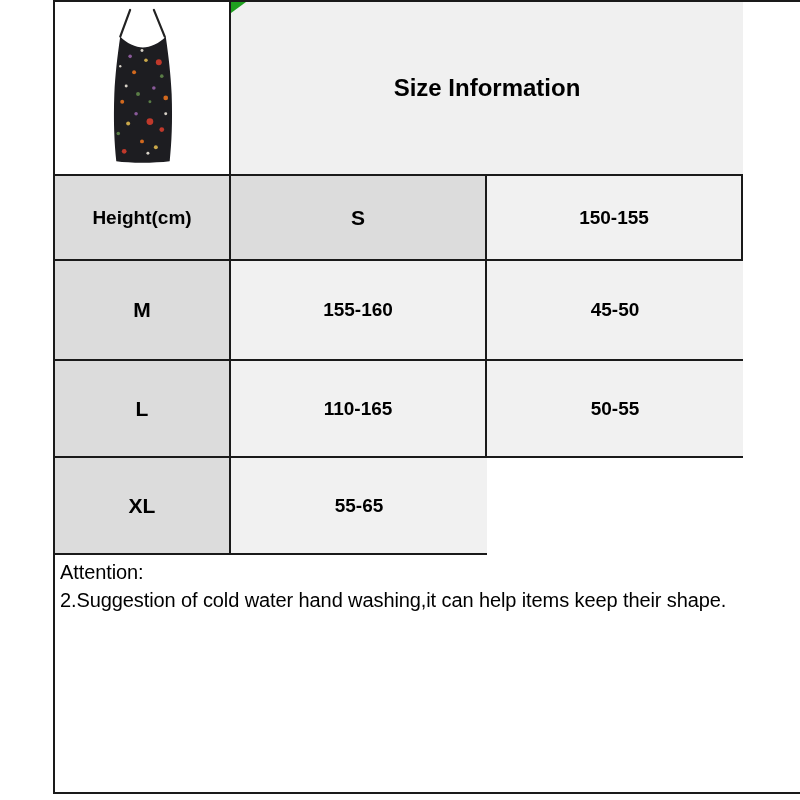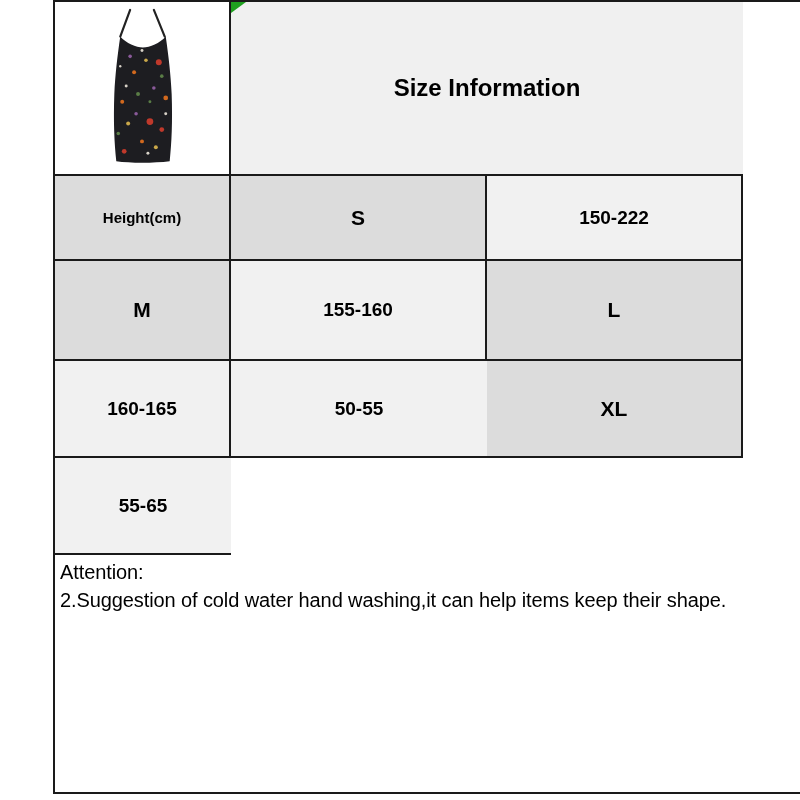--- a/index.html
+++ b/index.html
@@ -46,21 +46,21 @@
     background:var(--title_bg);
     font-size:24px;font-weight:bold;
   }
   .corner-marker{
     position:absolute;top:0;left:0;width:0;height:0;
     border-top:11px solid var(--marker_green);
     border-right:15px solid transparent;
   }
   .head-cell{background:var(--header_bg);font-weight:bold;}
   .size-head{font-size:31px;}
-  .col-head{font-size:15px;}
+  .col-head{font-size:19px;}
   .size-label{background:var(--header_bg);font-weight:bold;font-size:21px;}
   .value-cell{background:var(--value_bg);font-weight:bold;font-size:19px;}
 
   .attention-cell{
     grid-column:1 / 4;
     background:#ffffff;
     flex-direction:column;align-items:flex-start;justify-content:flex-start;
     padding:3px 2px 0 5px;
     font-size:20px;line-height:28px;letter-spacing:-0.1px;
   }
@@ -111,27 +111,28 @@
       </svg>
     </div>
     <div class="cell title-cell last-col">
       <span class="corner-marker"></span>
       <span>Size Information</span>
     </div>
 
     <div class="cell head-cell col-head">Height(cm)</div>
 
     <div class="cell size-label">S</div>
-    <div class="cell value-cell">150-222</div>
+    <div class="cell value-cell">150-155</div>
 
     <div class="cell size-label">M</div>
     <div class="cell value-cell">155-160</div>
+    <div class="cell value-cell last-col">45-50</div>
 
     <div class="cell size-label">L</div>
-    <div class="cell value-cell">160-165</div>
+    <div class="cell value-cell">110-165</div>
     <div class="cell value-cell last-col">50-55</div>
 
     <div class="cell size-label">XL</div>
     <div class="cell value-cell last-col">55-65</div>
 
     <div class="cell attention-cell last-col last-row">
       <div>Attention:</div>
       <div>2.Suggestion of cold water hand washing,it can help items keep their shape.</div>
     </div>
 

